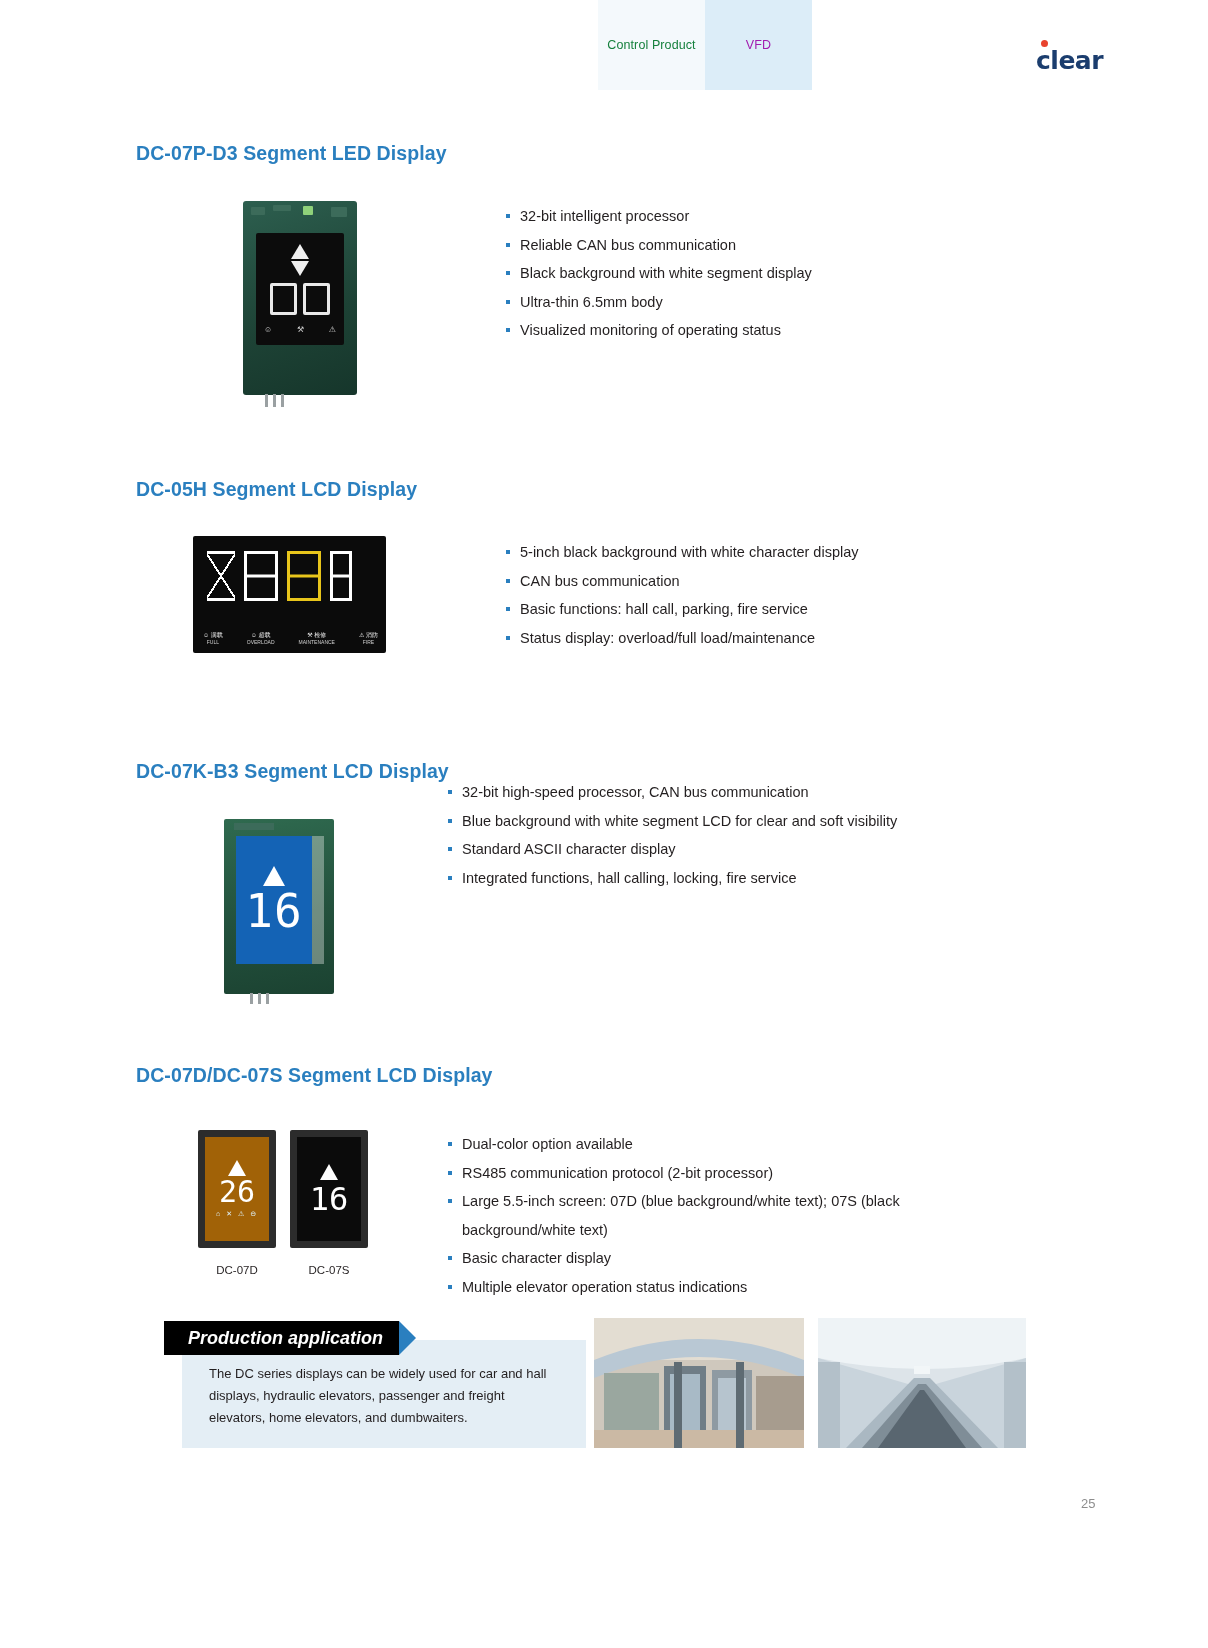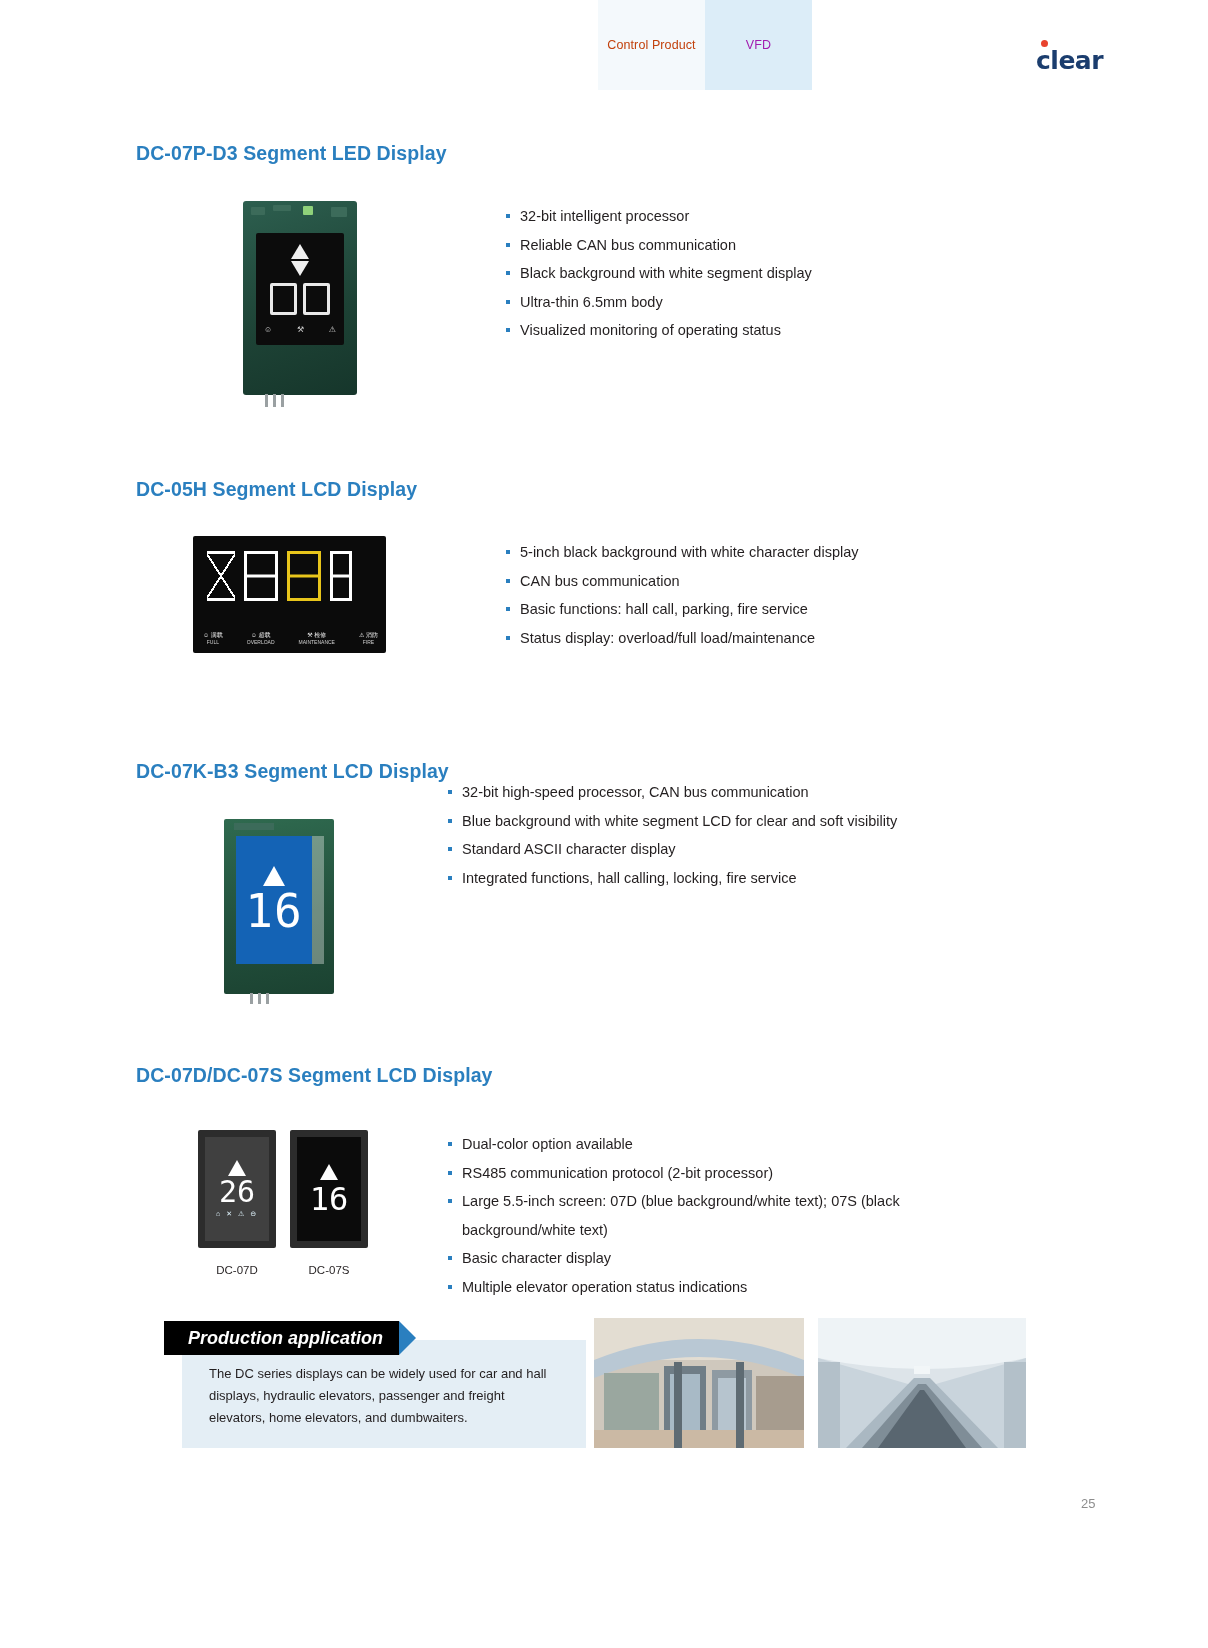--- a/index.html
+++ b/index.html
@@ -23,21 +23,21 @@
     align-items: stretch;
     height: 90px;
   }
   .tab {
     width: 107px;
     height: 90px;
     display: flex;
     align-items: center;
     justify-content: center;
     font-size: 12.5px;
-    color: #c2410c;
+    color: #15803d;
     background: #f4f9fc;
     letter-spacing: 0.1px;
   }
   .tab.alt { background: #f7fbfd; }
   .tab.active {
     background: #dcedf8;
     color: #a21caf;
     text-align: center;
   }
 
@@ -250,21 +250,21 @@
   .lcd07d {
     position: absolute;
     left: 198px; top: 1130px;
     width: 78px; height: 118px;
     background: #2c2c2c;
     border-radius: 2px;
     padding: 7px;
   }
   .lcd07d .inner {
     width: 100%; height: 100%;
-    background: #404040;
+    background: #a16207;
     display: flex; flex-direction: column;
     align-items: center; justify-content: center;
   }
   .lcd07d .up-arrow {
     width: 0; height: 0;
     border-left: 9px solid transparent;
     border-right: 9px solid transparent;
     border-bottom: 16px solid #fff;
     margin-bottom: 1px;
   }

